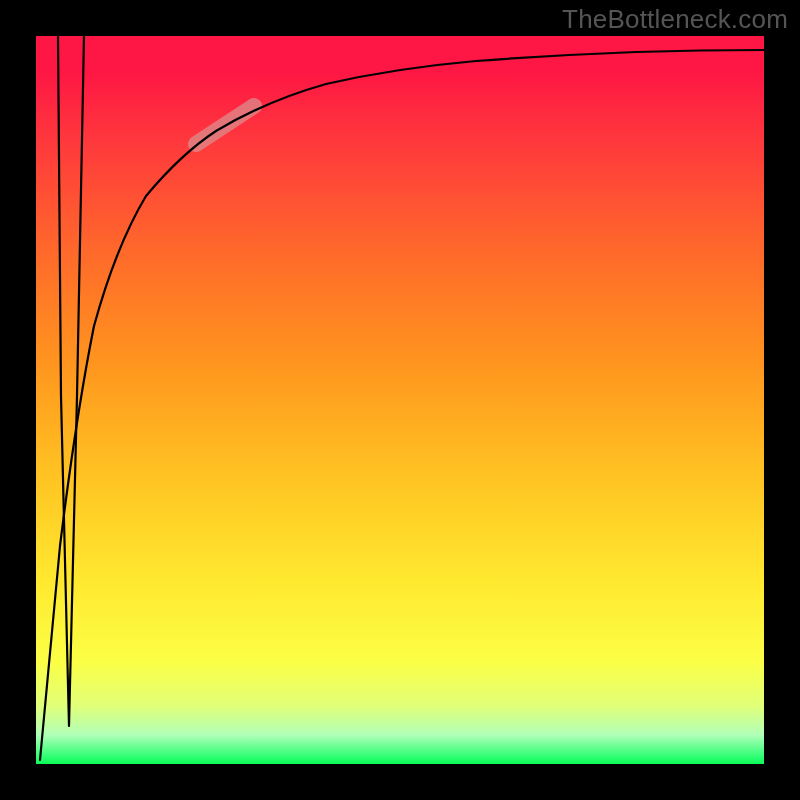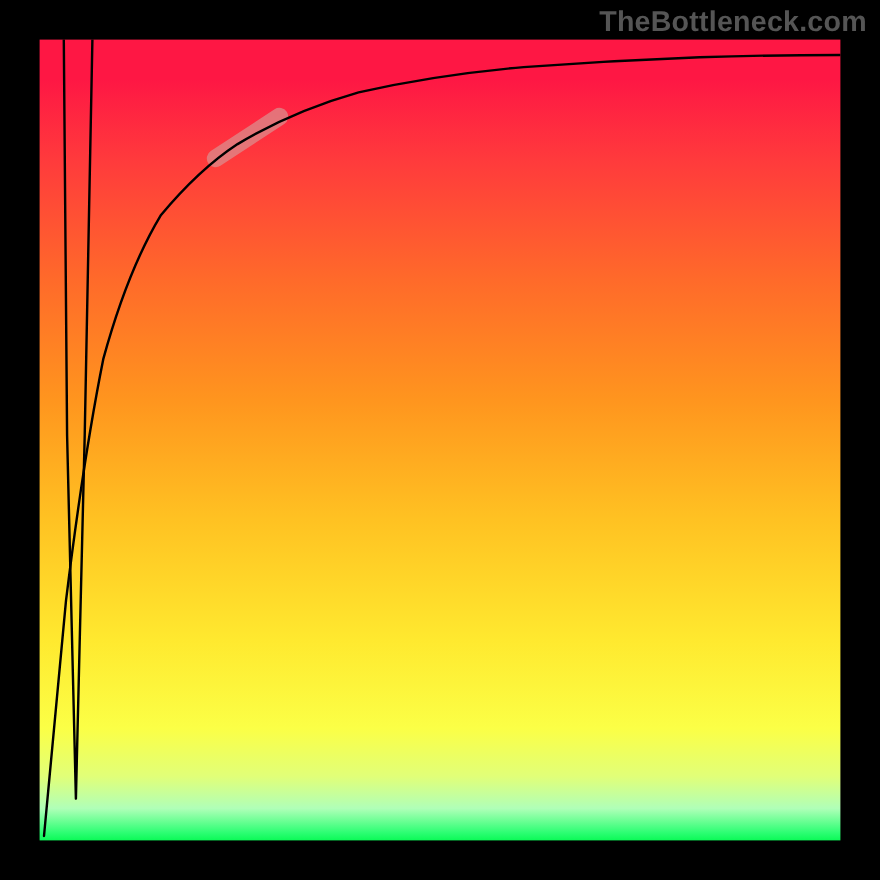--- a/index.html
+++ b/index.html
@@ -11,21 +11,21 @@
     height: 800px;
     background: #000;
   }
 
   .watermark {
     position: absolute;
     top: 4px;
     right: 12px;
     color: #555;
     font-size: 26px;
-    font-weight: 700;
+    font-weight: 400;
     letter-spacing: 0.2px;
     z-index: 20;
   }
 
   
   .plot {
     position: absolute;
     left: 36px;
     top: 36px;
     width: 728px;   

